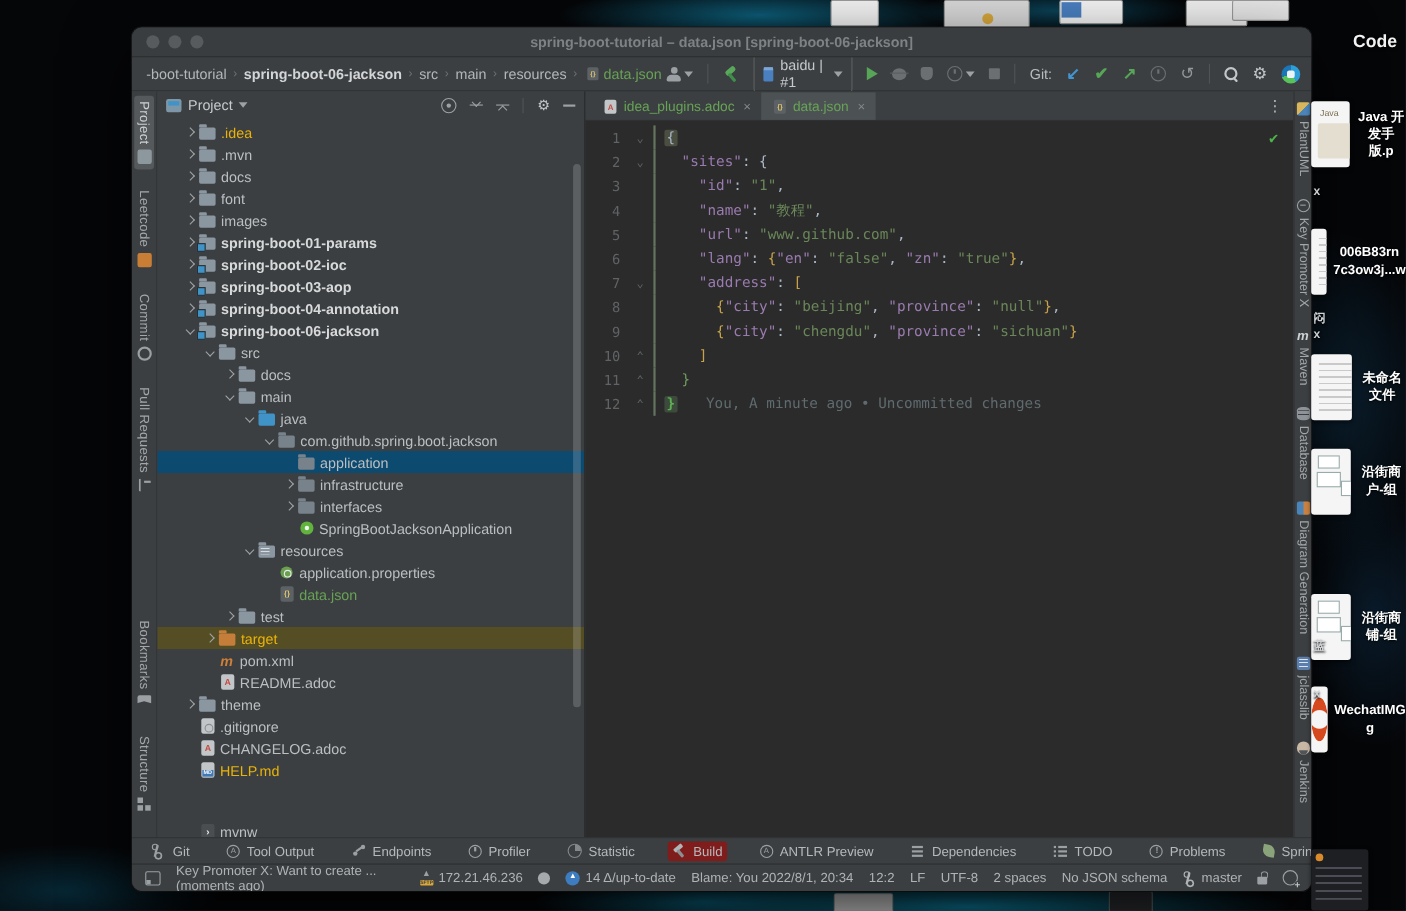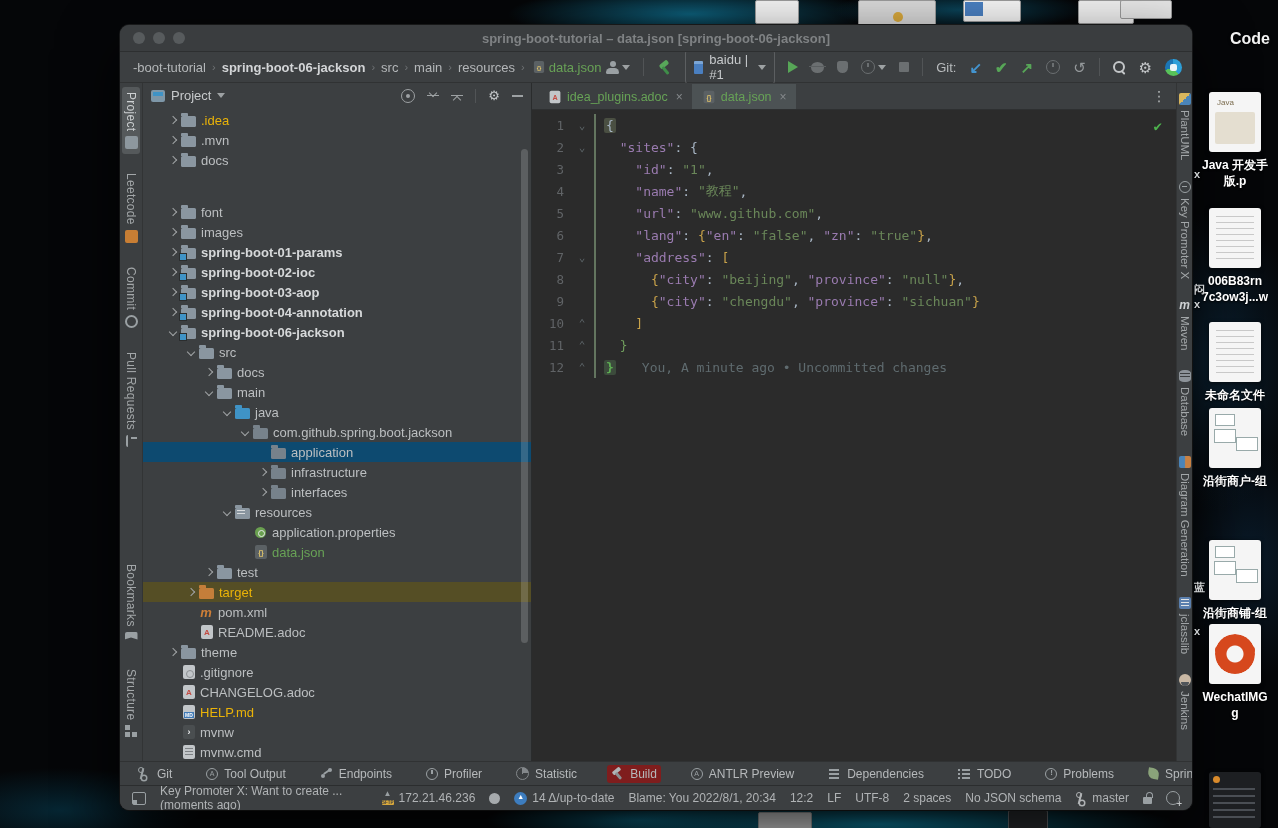--- a/index.html
+++ b/index.html
@@ -198,21 +198,21 @@
   .sic.branch2{width:12px;height:13px}
   .sic.branch2::before{content:"";position:absolute;left:4px;top:1px;width:1.5px;height:11px;background:#b0b3b5;transform:rotate(14deg)}
   .sic.branch2::after{content:"";position:absolute;left:1px;top:0;width:4px;height:4px;border-radius:50%;border:1.5px solid #b0b3b5;box-shadow:3px 8px 0 -1px #3c3f41,3px 8px 0 .5px #b0b3b5}
   .sic.unlock{width:9px;height:7px;background:#9aa0a3;border-radius:1px;margin-top:4px}
   .sic.unlock::before{content:"";position:absolute;left:0px;top:-5px;width:5px;height:5px;border:1.5px solid #9aa0a3;border-bottom:none;border-radius:4px 4px 0 0;transform:translateX(3px)}
   .sic.cplus{width:12px;height:12px;border:1.5px solid #9aa0a3;border-radius:50%}
   .sic.cplus::after{content:"+";position:absolute;right:-3px;bottom:-4px;font-size:9px;font-weight:bold;color:#c3c6c8;background:#3c3f41;border-radius:50%;line-height:7px}
   
   #desktop-right{position:absolute;left:1192px;top:0;width:86px;height:828px}
   #desk-code{position:absolute;left:38px;top:30px;font-size:16px;font-weight:bold;color:#f2f2f2;text-shadow:0 1px 3px #000}
-  .dicon{position:absolute;left:0;width:86px;display:flex;flex-direction:column;align-items:center;gap:6px}
+  .dicon{position:absolute;left:0;width:86px;display:flex;flex-direction:row;align-items:center;gap:6px}
   .thumb{width:52px;height:60px;background:#f5f5f5;border-radius:3px;box-shadow:0 1px 4px rgba(0,0,0,.6);position:relative;overflow:hidden}
   .thumb.lines::after{content:"";position:absolute;left:7px;top:8px;width:38px;height:44px;background:repeating-linear-gradient(#c9c9c9 0 1.5px,transparent 1.5px 6px)}
   .thumb.book::after{content:"Java";position:absolute;left:8px;top:6px;font-size:8px;color:#7b6c4e}
   .thumb.book::before{content:"";position:absolute;left:6px;top:20px;width:40px;height:32px;background:#e4ded0;border-radius:2px}
   .thumb.diagram::after{content:"";position:absolute;left:6px;top:6px;width:18px;height:10px;border:1px solid #9aa;background:#fff;box-shadow:0 16px 0 #fff,0 16px 0 1px #9aa,22px 24px 0 #fff,22px 24px 0 1px #9aa}
   .thumb.ubuntu{display:flex;align-items:center;justify-content:center}
   .thumb.ubuntu::after{content:"";width:40px;height:40px;border-radius:50%;background:#d6481d;
     -webkit-mask:radial-gradient(circle 9px at center,transparent 8px,#000 9px);mask:radial-gradient(circle 9px at center,transparent 8px,#000 9px)}
   .thumb.ubuntu::before{content:"";position:absolute;width:8px;height:8px;border-radius:50%;background:#d6481d;box-shadow:-16px 10px 0 #d6481d,16px 10px 0 #d6481d;top:12px}
   .thumb.chat{background:#1d1f22;height:56px}
@@ -353,21 +353,21 @@
             <span class="tico "></span>
             <span class="lbl">.mvn</span>
           </div>
           <div class="trow" style="padding-left: 22px;">
             <span class="chev">
               <i class="r"></i>
             </span>
             <span class="tico "></span>
             <span class="lbl">docs</span>
           </div>
-          <div class="trow" style="padding-left: 22px; margin-top: 32px;">
+          <div class="trow" style="padding-left: 22px;">
             <span class="chev">
               <i class="r"></i>
             </span>
             <span class="tico "></span>
             <span class="lbl">font</span>
           </div>
           <div class="trow" style="padding-left: 22px;">
             <span class="chev">
               <i class="r"></i>
             </span>
@@ -456,20 +456,25 @@
             <span class="tico pkg"></span>
             <span class="lbl">infrastructure</span>
           </div>
           <div class="trow" style="padding-left: 112px;">
             <span class="chev">
               <i class="r"></i>
             </span>
             <span class="tico pkg"></span>
             <span class="lbl">interfaces</span>
           </div>
+          <div class="trow" style="padding-left: 112px;">
+            <span class="chev"></span>
+            <span class="fico sboot"></span>
+            <span class="lbl">SpringBootJacksonApplication</span>
+          </div>
           <div class="trow" style="padding-left: 76px;">
             <span class="chev">
               <i class="d"></i>
             </span>
             <span class="tico res"></span>
             <span class="lbl">resources</span>
           </div>
           <div class="trow" style="padding-left: 94px;">
             <span class="chev"></span>
             <span class="fico props"></span>
@@ -519,21 +524,21 @@
           <div class="trow" style="padding-left: 22px;">
             <span class="chev"></span>
             <span class="fico adoc"></span>
             <span class="lbl">CHANGELOG.adoc</span>
           </div>
           <div class="trow olive" style="padding-left: 22px;">
             <span class="chev"></span>
             <span class="fico md"></span>
             <span class="lbl">HELP.md</span>
           </div>
-          <div class="trow" style="padding-left: 22px;">
+          <div class="trow" style="padding-left: 22px; margin-top: 36px;">
             <span class="chev"></span>
             <span class="fico console"></span>
             <span class="lbl">mvnw</span>
           </div>
           <div class="trow" style="padding-left: 22px;">
             <span class="chev"></span>
             <span class="fico cmd"></span>
             <span class="lbl">mvnw.cmd</span>
           </div>
           <div class="trow" style="padding-left: 22px;">

